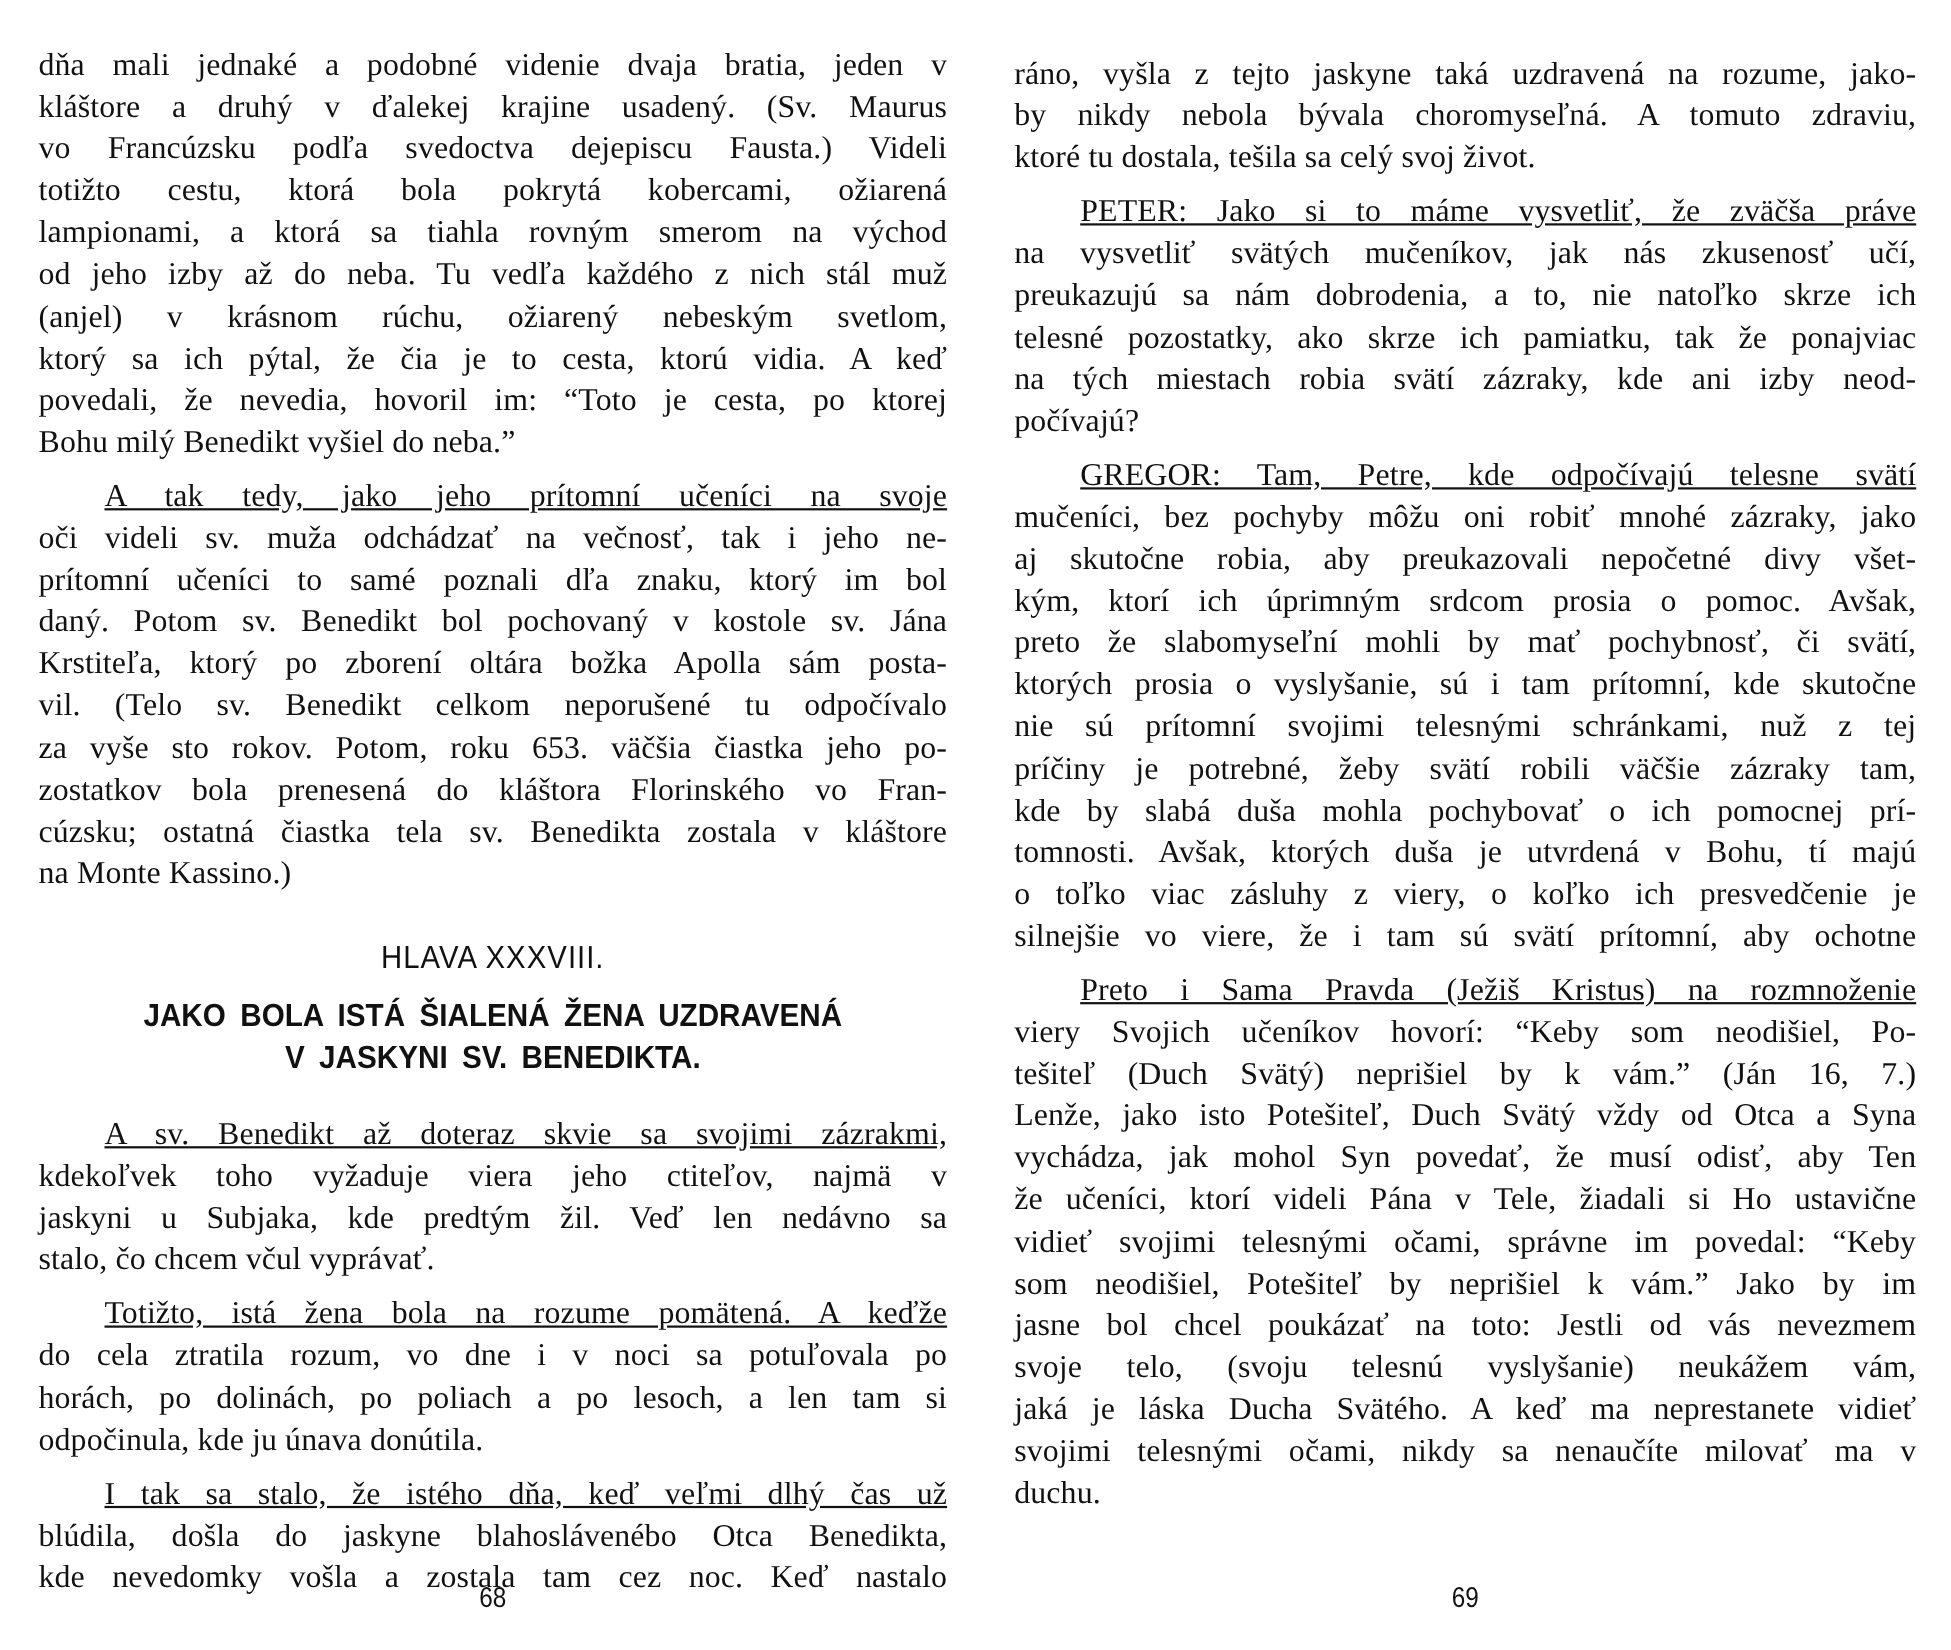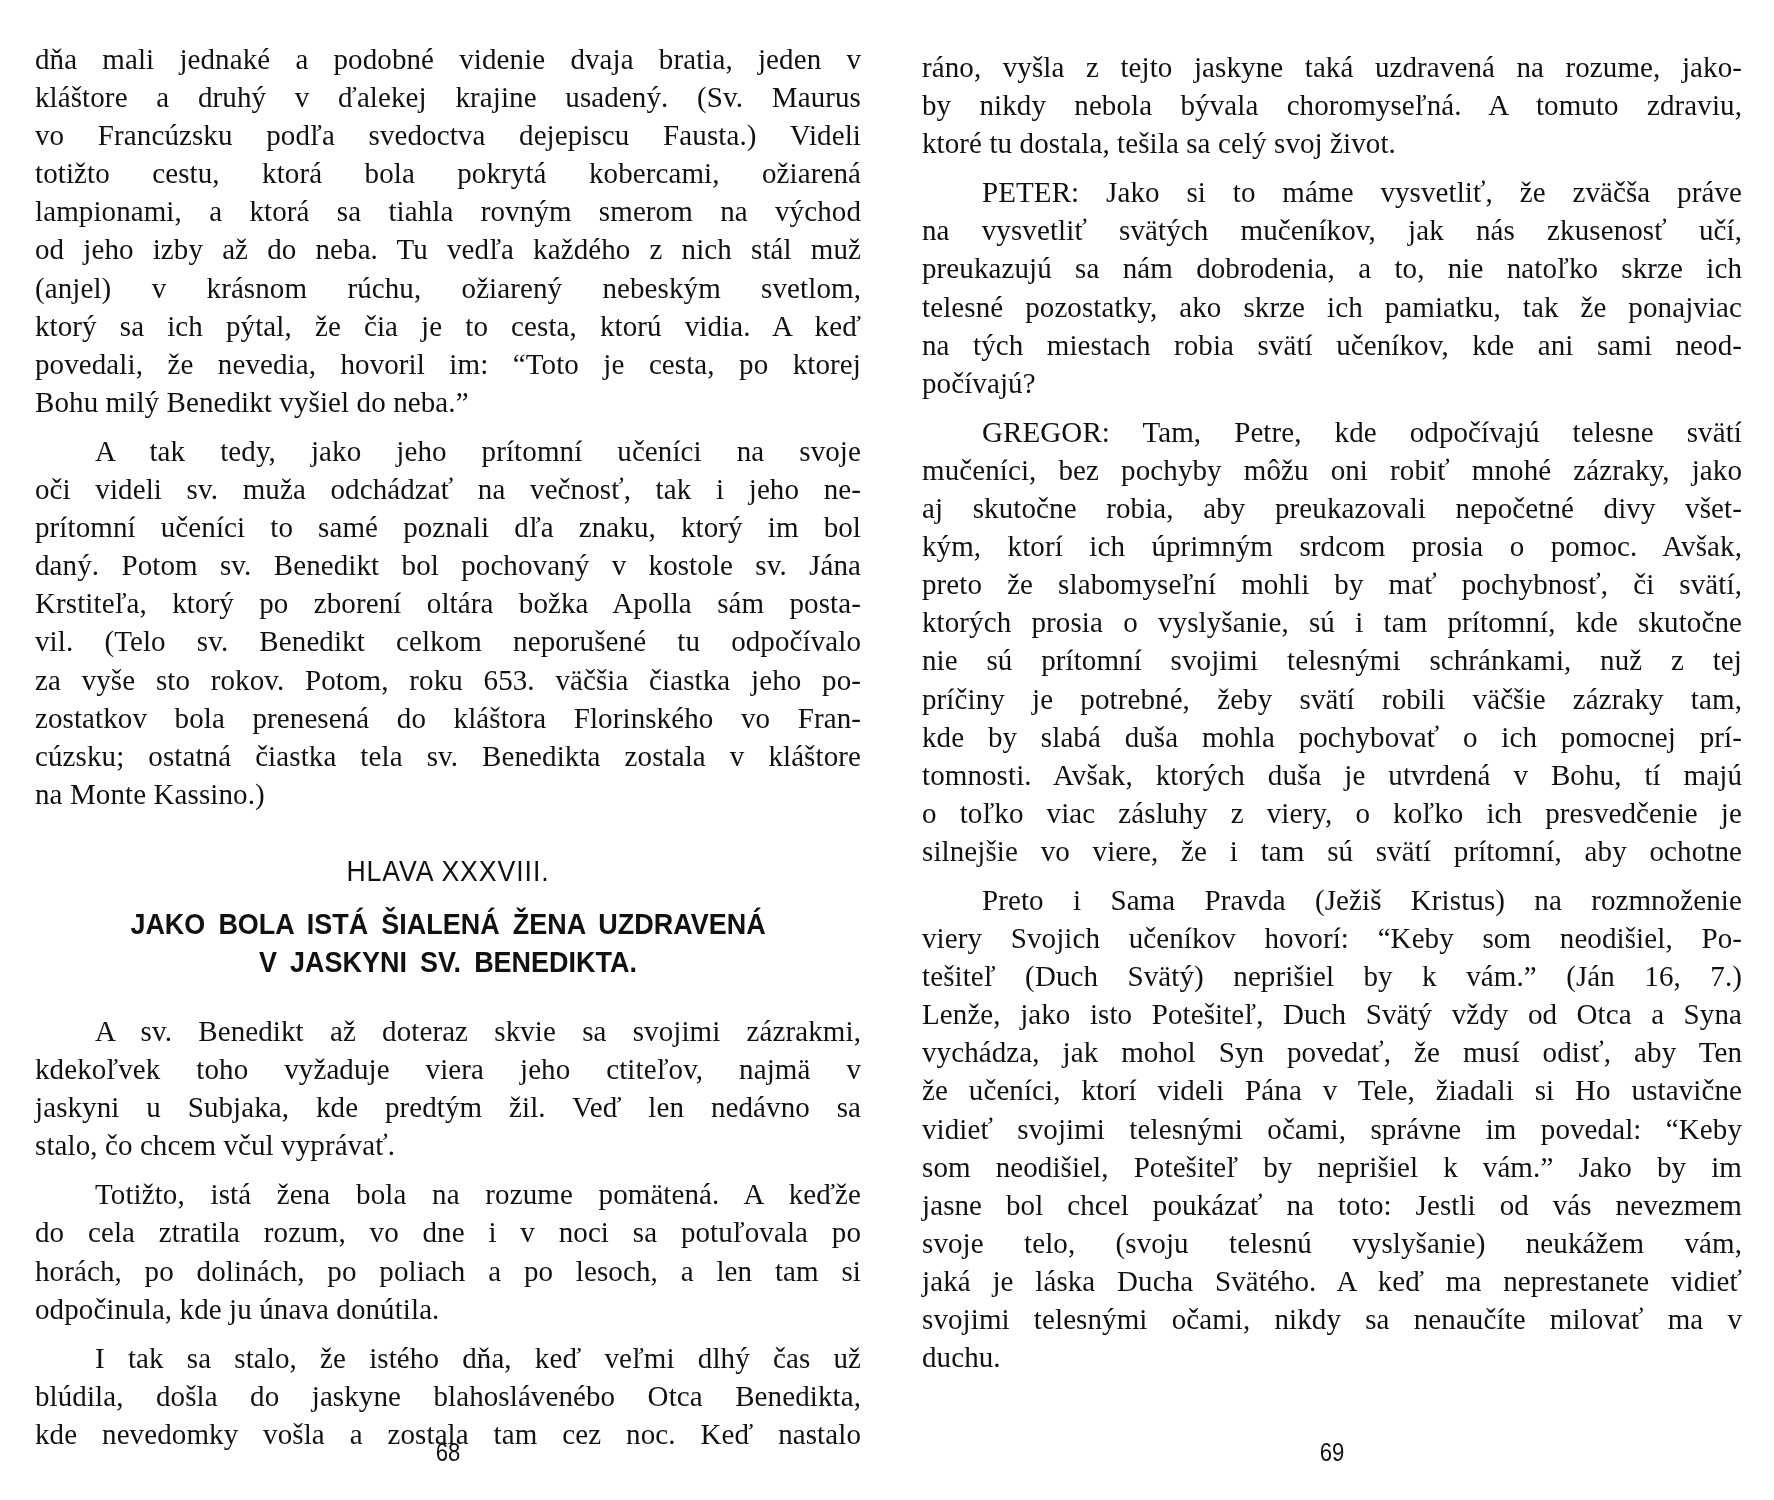--- a/index.html
+++ b/index.html
@@ -36,20 +36,21 @@
       text-align-last: justify;
       white-space: nowrap;
       overflow: visible;
       letter-spacing: 0.1px;
     }
     .line.last {
       text-align-last: left;
     }
     .line.indent {
       padding-left: 60px;
+      text-decoration: underline;
     }
     .gap {
       display: block;
       height: 11px;
     }
     .chapter-number {
       position: absolute;
       left: 0;
       right: 0;
       top: 855px;
@@ -153,21 +154,21 @@
         <span class="line">ráno, vyšla z tejto jaskyne taká uzdravená na rozume, jako-</span>
         <span class="line">by nikdy nebola bývala choromyseľná. A tomuto zdraviu,</span>
         <span class="line last">ktoré tu dostala, tešila sa celý svoj život.</span>
       </div>
       <span class="gap"></span>
       <div>
         <span class="line indent">PETER: Jako si to máme vysvetliť, že zväčša práve</span>
         <span class="line">na vysvetliť svätých mučeníkov, jak nás zkusenosť učí,</span>
         <span class="line">preukazujú sa nám dobrodenia, a to, nie natoľko skrze ich</span>
         <span class="line">telesné pozostatky, ako skrze ich pamiatku, tak že ponajviac</span>
-        <span class="line">na tých miestach robia svätí učeníkov, kde ani sami neod-</span>
+        <span class="line">na tých miestach robia svätí zázraky, kde ani izby neod-</span>
         <span class="line last">počívajú?</span>
       </div>
       <span class="gap"></span>
       <div>
         <span class="line indent">GREGOR: Tam, Petre, kde odpočívajú telesne svätí</span>
         <span class="line">mučeníci, bez pochyby môžu oni robiť mnohé zázraky, jako</span>
         <span class="line">aj skutočne robia, aby preukazovali nepočetné divy všet-</span>
         <span class="line">kým, ktorí ich úprimným srdcom prosia o pomoc. Avšak,</span>
         <span class="line">preto že slabomyseľní mohli by mať pochybnosť, či svätí,</span>
         <span class="line">ktorých prosia o vyslyšanie, sú i tam prítomní, kde skutočne</span>

